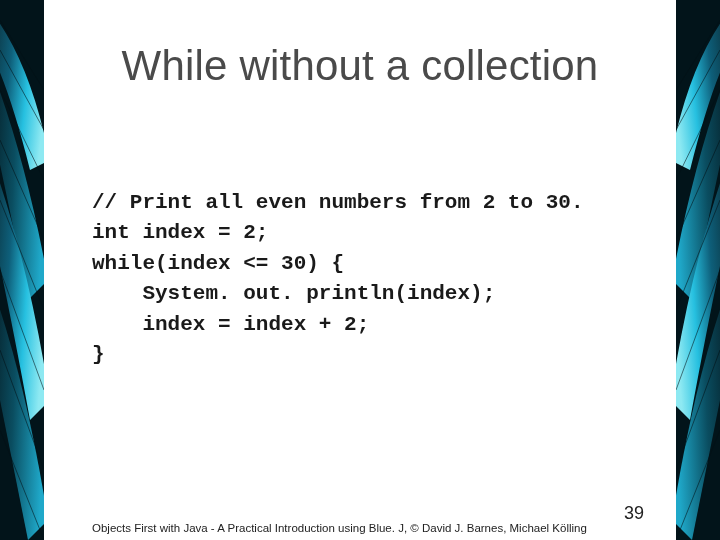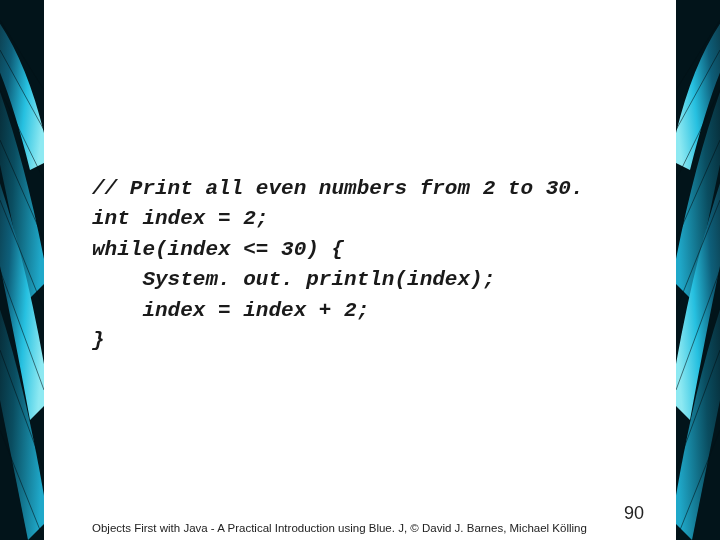--- a/index.html
+++ b/index.html
@@ -38,23 +38,22 @@
     letter-spacing: 0.2px;
   }
   .code-block {
     font-family: "Courier New", Courier, monospace;
     font-size: 21px;
     color: #1a1a1a;
     line-height: 1.45;
     white-space: pre;
     position: absolute;
     left: 48px;
-    top: 174px;
+    top: 188px;
     font-weight: bold;
-    font-style: italic;
   }
   .footer {
     position: absolute;
     left: 48px;
     bottom: 6px;
     font-size: 11.5px;
     color: #222;
   }
   .page-number {
     position: absolute;
@@ -129,23 +128,24 @@
         <line x1="44" y1="140" x2="0" y2="240"></line>
         <line x1="44" y1="200" x2="0" y2="310"></line>
         <line x1="44" y1="270" x2="0" y2="390"></line>
         <line x1="44" y1="350" x2="0" y2="470"></line>
         <line x1="44" y1="430" x2="0" y2="540"></line>
       </g>
     </svg>
   </div>
 
   <div class="content-card">
+    <h1 class="title">While without a collection</h1>
     <pre class="code-block">// Print all even numbers from 2 to 30.
 int index = 2;
 while(index &lt;= 30) {
     System. out. println(index);
     index = index + 2;
 }</pre>
     <div class="footer">Objects First with Java - A Practical Introduction using Blue. J, © David J. Barnes, Michael Kölling</div>
-    <div class="page-number">90</div>
+    <div class="page-number">39</div>
   </div>
 
 </div>
 
 </body></html>

